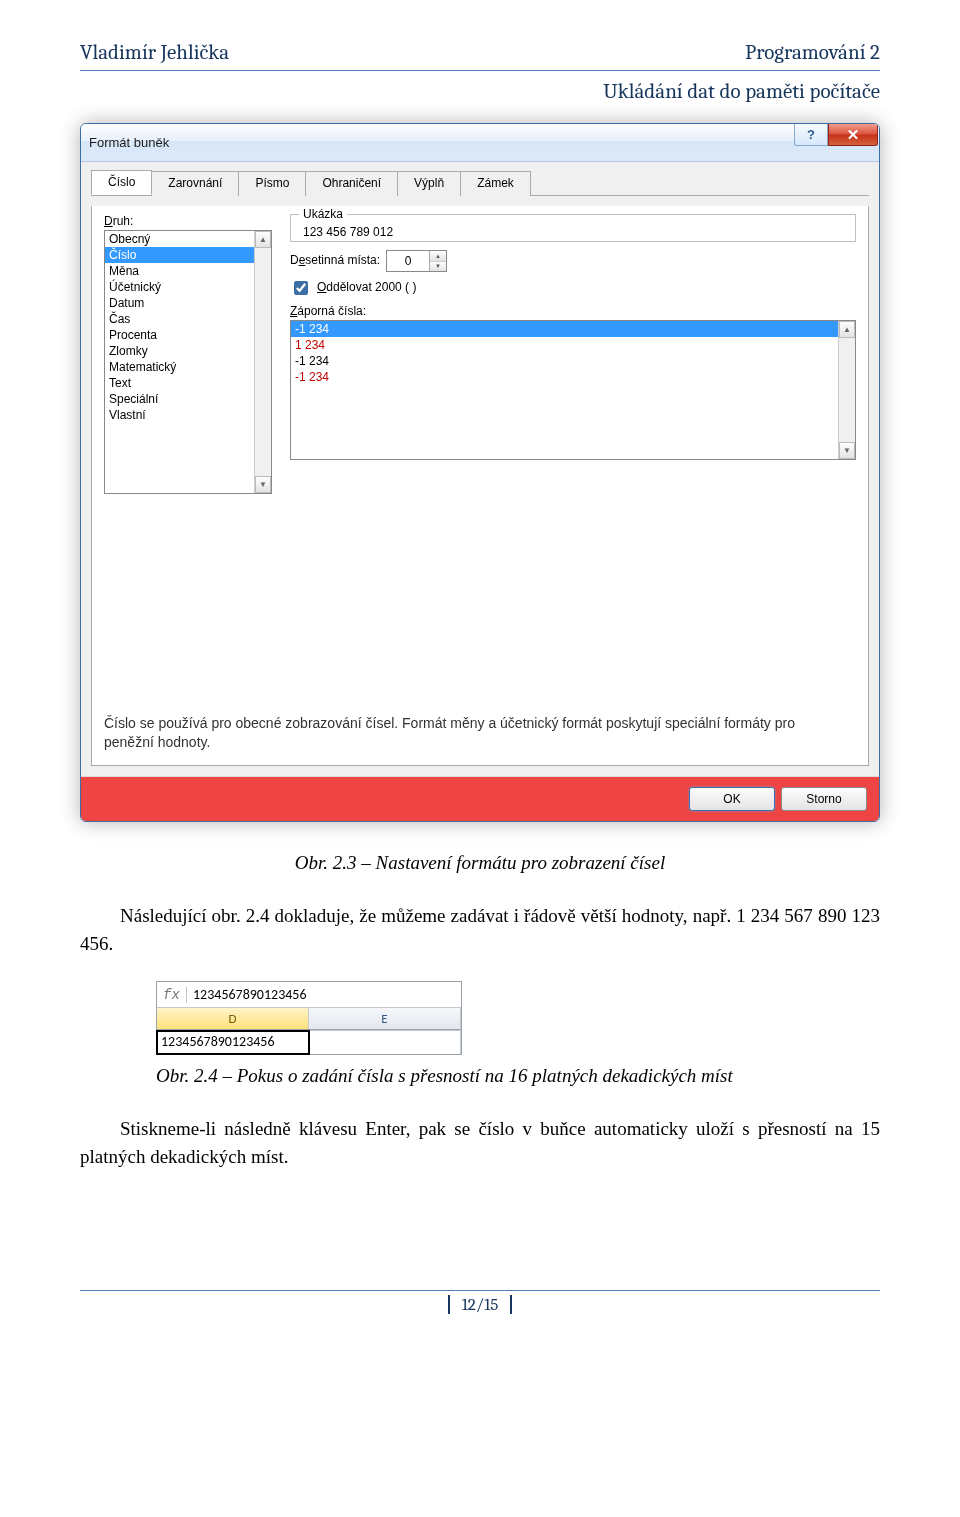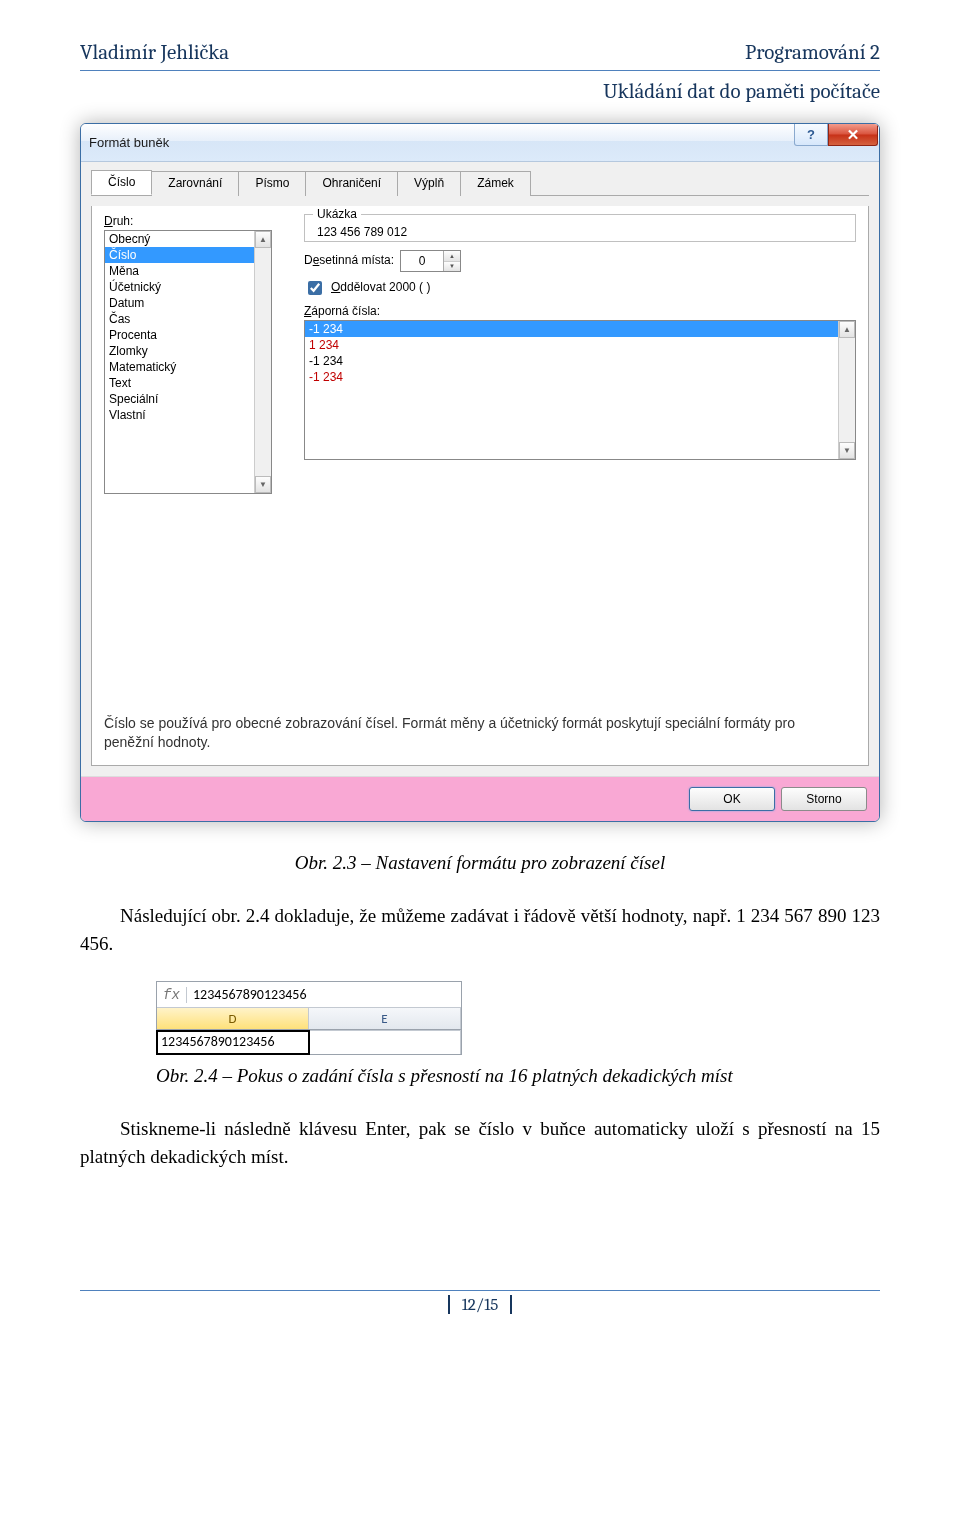--- a/index.html
+++ b/index.html
@@ -127,21 +127,21 @@
     border-top: none;
     padding: 8px 12px 12px 12px;
     min-height: 560px;
     display: flex;
     flex-direction: column;
     gap: 2px;
     position: relative;
   }
   .tab-content-row {
     display: flex;
-    gap: 32px;
+    gap: 18px;
   }
   .left-col { width: 168px; }
   .right-col { flex: 1; }
   .lbl { font-size: 12px; margin-bottom: 2px; display: block; }
   .underline-letter { text-decoration: underline; }
   .listbox {
     border: 1px solid #888;
     background: #fff;
     height: 264px;
     display: flex;
@@ -235,21 +235,21 @@
   .help-text {
     position: absolute;
     bottom: 12px;
     left: 12px;
     right: 30px;
     font-size: 14px;
     color: #333;
     line-height: 1.4;
   }
   .dialog-footer {
-    background: #f9a8d4;
+    background: #ef4444;
     padding: 10px 12px;
     display: flex;
     justify-content: flex-end;
     gap: 6px;
     border-top: 1px solid #ddd;
   }
   .btn {
     min-width: 86px;
     padding: 4px 14px;
     background: linear-gradient(#fdfdfd,#e3e3e3);

